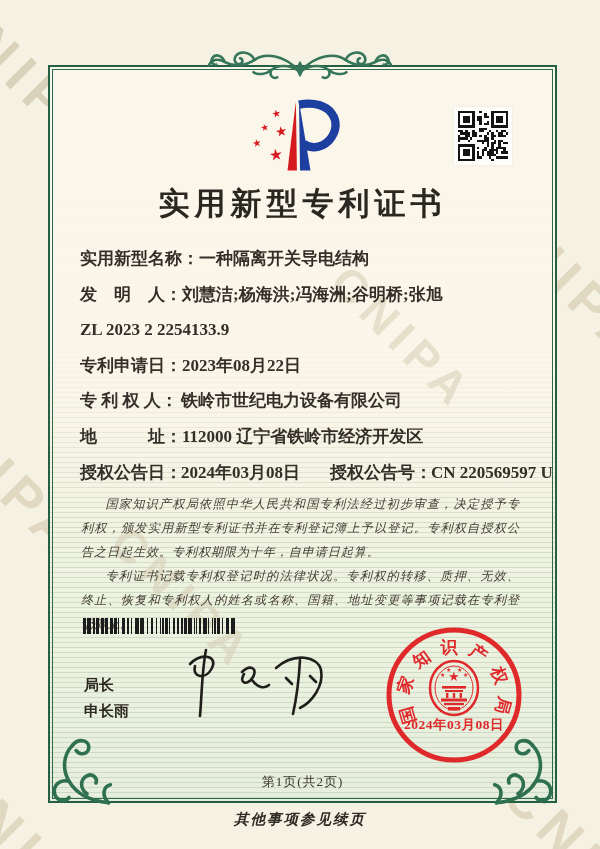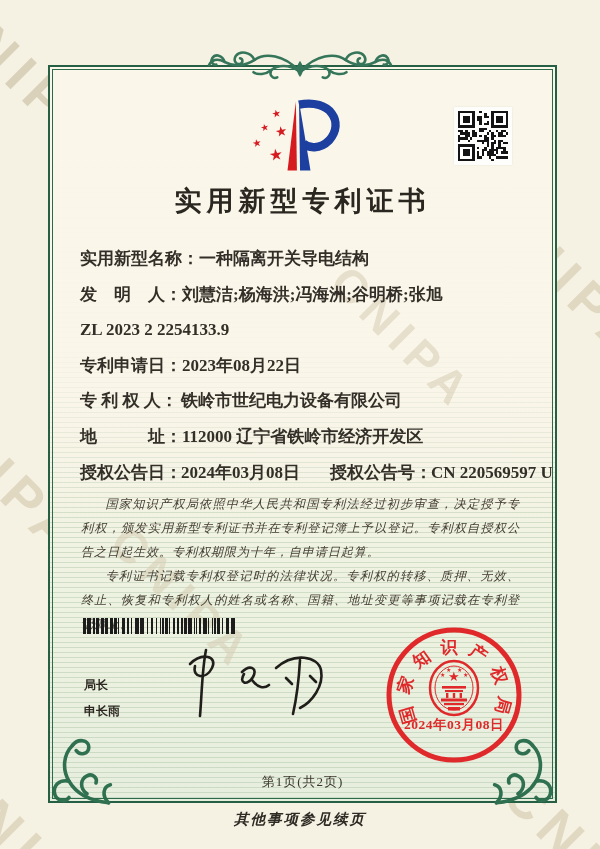--- a/index.html
+++ b/index.html
@@ -30,39 +30,39 @@
   .corner.br{right:-8px;bottom:-9px;}
   .corner.bl{left:-8px;bottom:-9px;transform:scaleX(-1);}
 
   .cert-no{position:absolute;left:30px;top:36px;font-size:13.5px;letter-spacing:1.5px;
            color:#3b372f;z-index:2;}
   .logo{position:absolute;left:201px;top:28px;width:96px;height:82px;z-index:2;}
   .qr{position:absolute;left:404px;top:40px;width:58px;height:58px;background:#fdfdfb;
       padding:4px;box-sizing:border-box;z-index:2;box-shadow:0 0 2px rgba(0,0,0,0.08);}
   .qr svg{width:100%;height:100%;display:block;}
 
-  .title{position:absolute;left:0;right:0;top:116px;text-align:center;font-size:27px;
+  .title{position:absolute;left:0;right:0;top:116px;text-align:center;font-size:31px;
          font-weight:bold;letter-spacing:5px;color:#2a2721;z-index:2;}
 
   .fields{position:absolute;left:30px;right:24px;top:181px;z-index:2;}
   .frow{display:flex;align-items:baseline;line-height:22px;margin-bottom:13.6px;
         font-size:17px;color:#332f28;}
   .flabel{display:inline-block;min-width:101px;font-weight:600;white-space:nowrap;}
   .fvalue{font-weight:600;white-space:nowrap;}
   .grant-gap{margin-left:30px;}
 
   .paras{position:absolute;left:31px;right:35px;top:425px;z-index:2;text-align:justify;
          font-size:12.2px;line-height:24px;letter-spacing:0.8px;color:#443e33;
          font-style:italic;font-weight:500;}
   .paras p{margin:0;text-indent:2em;}
 
   .barcode{position:absolute;left:33px;top:551px;width:156px;height:16px;z-index:2;}
   .barcode svg{width:100%;height:100%;display:block;}
 
-  .signer{position:absolute;left:34px;top:605px;font-size:12px;line-height:26px;
+  .signer{position:absolute;left:34px;top:605px;font-size:15px;line-height:26px;
           font-weight:600;color:#2d2922;z-index:2;}
   .signature{position:absolute;left:112px;top:577px;width:170px;height:78px;z-index:2;}
 
   .seal{position:absolute;left:332px;top:556px;width:144px;height:144px;z-index:3;opacity:0.92;}
 
   .page-ind{position:absolute;left:0;right:0;bottom:10px;text-align:center;
             font-size:13px;color:#3a362d;z-index:2;letter-spacing:1px;}
   .footer-note{position:absolute;left:0;right:0;top:810px;text-align:center;font-size:14.5px;
                font-style:italic;font-weight:600;letter-spacing:2px;color:#2e2a24;z-index:2;}
 </style>

